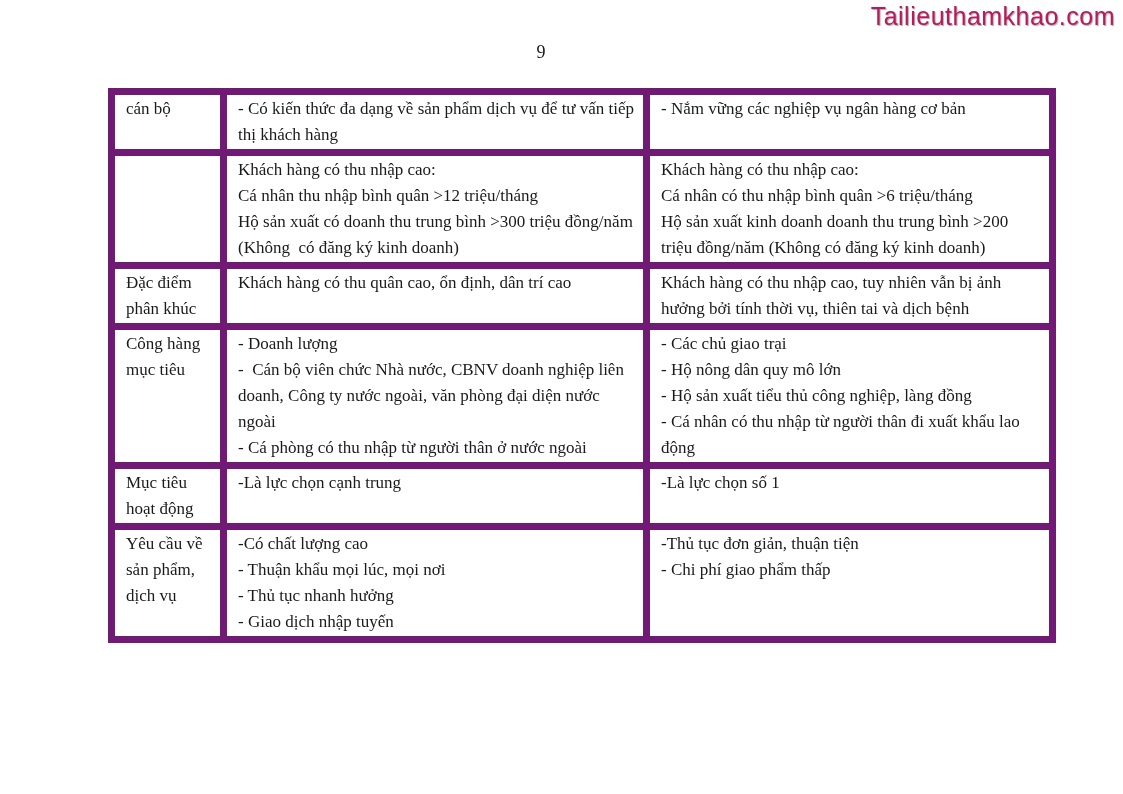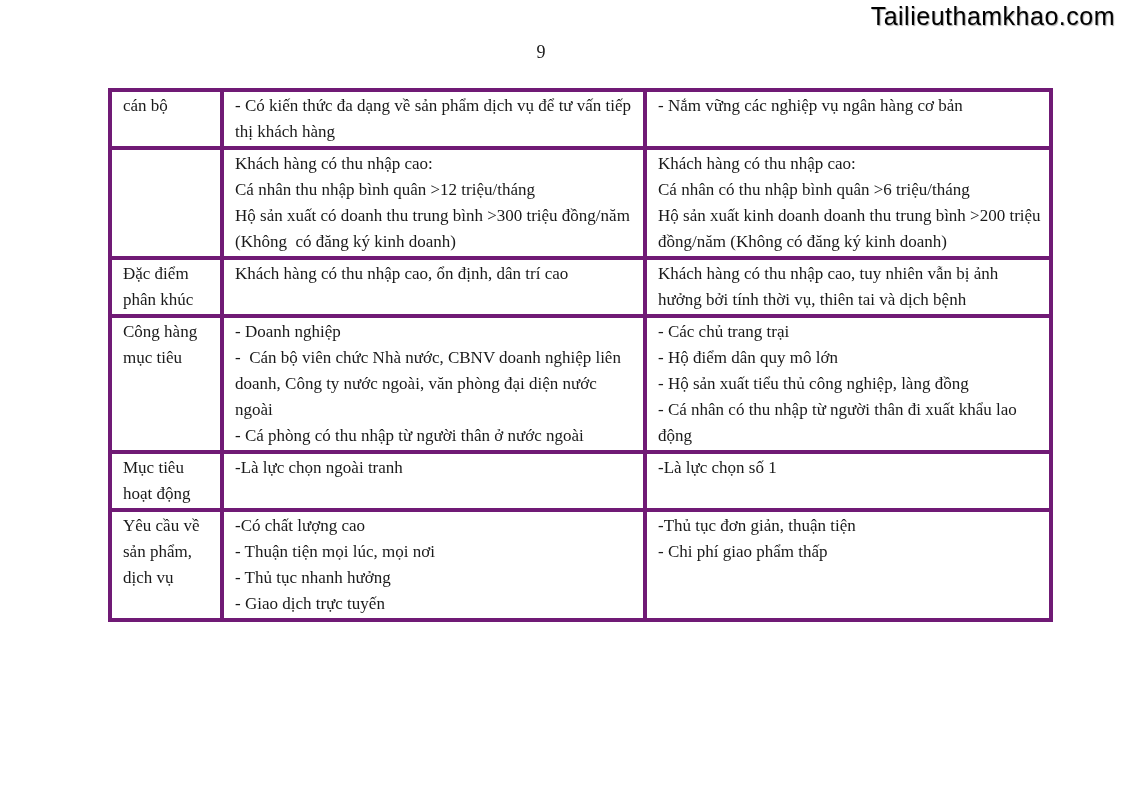--- a/index.html
+++ b/index.html
@@ -10,40 +10,40 @@
     font-family: "Liberation Serif", serif;
     color: #1a1a1a;
     overflow: hidden;
   }
   .watermark {
     position: absolute;
     top: 2px; right: 8px;
     font-family: "Liberation Sans", sans-serif;
     font-size: 25px;
     letter-spacing: 0.5px;
-    color: #000000;
+    color: #be185d;
     text-shadow: 1px 1px 1px #a8a8a8, -1px -1px 0 #ffffff;
     user-select: none;
   }
   .page-number {
     position: absolute;
     top: 42px; left: 0;
     width: 1082px;
     text-align: center;
     font-size: 18px;
   }
   table.doc-table {
     position: absolute;
     left: 108px; top: 88px;
     width: 941px;
     border-collapse: collapse;
     table-layout: fixed;
   }
   table.doc-table td {
-    border: 4px solid #701a75;
+    border: 7px solid #701a75;
     vertical-align: top;
     padding: 1px 8px 1px 11px;
     font-size: 17px;
     line-height: 26px;
     word-wrap: break-word;
   }
   table.doc-table td p { margin: 0; }
   col.c1 { width: 112px; }
   col.c2 { width: 423px; }
   col.c3 { width: 406px; }
@@ -86,62 +86,62 @@
           <p>Khách hàng có thu nhập cao:</p>
           <p>Cá nhân có thu nhập bình quân &gt;6 triệu/tháng</p>
           <p>Hộ sản xuất kinh doanh doanh thu trung bình &gt;200 triệu đồng/năm (Không có đăng ký kinh doanh)</p>
         </td>
       </tr>
       <tr>
         <td>
           <p>Đặc điểm phân khúc</p>
         </td>
         <td>
-          <p>Khách hàng có thu nhập cao, ổn định, dân trí cao</p>
+          <p>Khách hàng có thu quân cao, ổn định, dân trí cao</p>
         </td>
         <td>
           <p>Khách hàng có thu nhập cao, tuy nhiên vẫn bị ảnh hưởng bởi tính thời vụ, thiên tai và dịch bệnh</p>
         </td>
       </tr>
       <tr>
         <td>
           <p>Công hàng mục tiêu</p>
         </td>
         <td>
-          <p>- Doanh nghiệp</p>
+          <p>- Doanh lượng</p>
           <p>-&nbsp; Cán bộ viên chức Nhà nước, CBNV doanh nghiệp liên doanh, Công ty nước ngoài, văn phòng đại diện nước ngoài</p>
           <p>- Cá phòng có thu nhập từ người thân ở nước ngoài</p>
         </td>
         <td>
-          <p>- Các chủ trang trại</p>
-          <p>- Hộ điểm dân quy mô lớn</p>
+          <p>- Các chủ giao trại</p>
+          <p>- Hộ nông dân quy mô lớn</p>
           <p>- Hộ sản xuất tiểu thủ công nghiệp, làng đồng</p>
           <p>- Cá nhân có thu nhập từ người thân đi xuất khẩu lao động</p>
         </td>
       </tr>
       <tr>
         <td>
           <p>Mục tiêu hoạt động</p>
         </td>
         <td>
-          <p>-Là lực chọn ngoài tranh</p>
+          <p>-Là lực chọn cạnh trung</p>
         </td>
         <td>
           <p>-Là lực chọn số 1</p>
         </td>
       </tr>
       <tr>
         <td>
           <p>Yêu cầu về sản phẩm, dịch vụ</p>
         </td>
         <td>
           <p>-Có chất lượng cao</p>
-          <p>- Thuận tiện mọi lúc, mọi nơi</p>
+          <p>- Thuận khẩu mọi lúc, mọi nơi</p>
           <p>- Thủ tục nhanh hưởng</p>
-          <p>- Giao dịch trực tuyến</p>
+          <p>- Giao dịch nhập tuyến</p>
         </td>
         <td>
           <p>-Thủ tục đơn giản, thuận tiện</p>
           <p>- Chi phí giao phẩm thấp</p>
         </td>
       </tr>
     </tbody>
 </table>
 
 </body></html>

